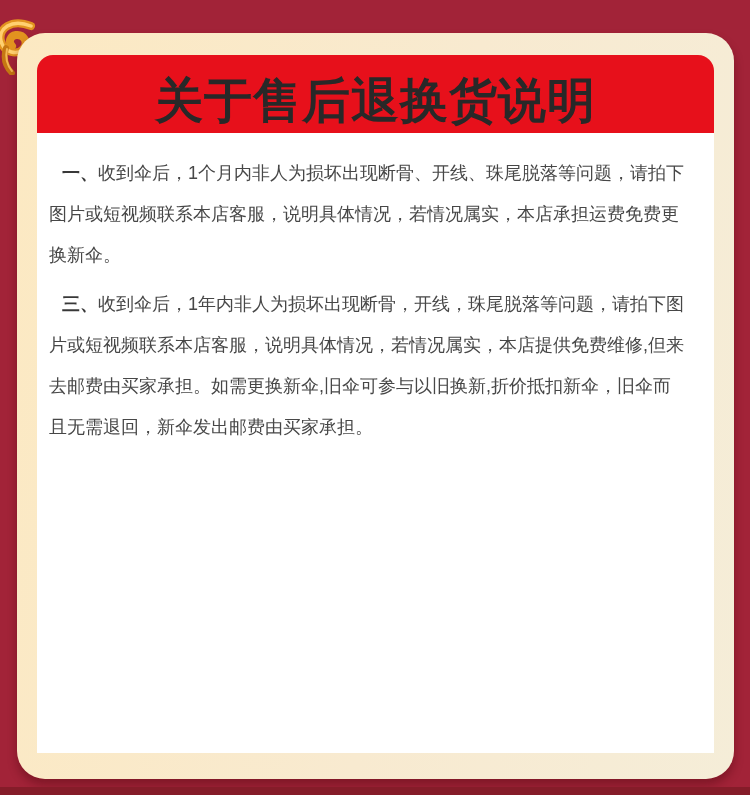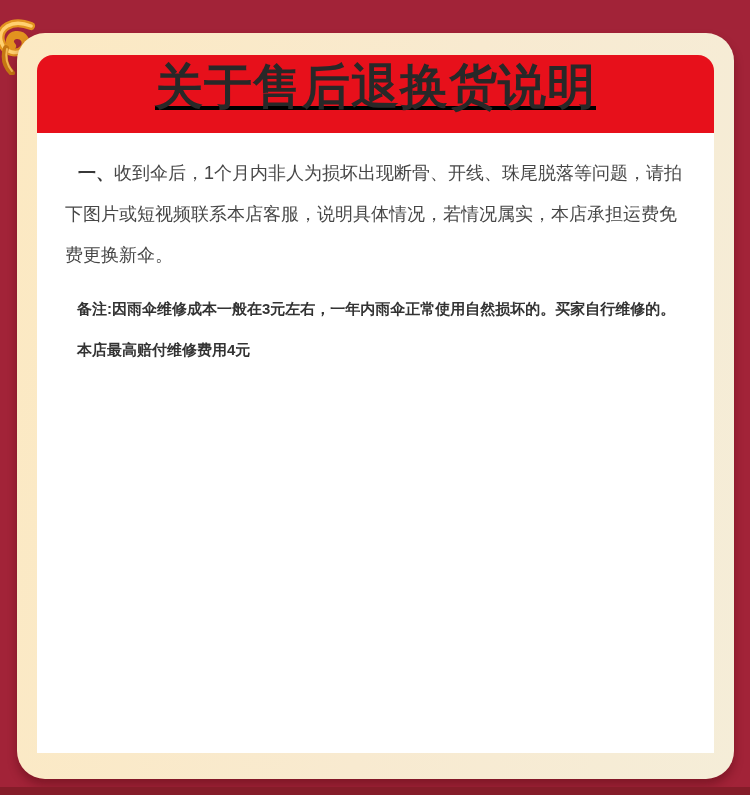--- a/index.html
+++ b/index.html
@@ -15,31 +15,31 @@
   .card{
     position:absolute;left:17px;top:33px;width:717px;height:746px;
     border-radius:28px;z-index:1;
     background:linear-gradient(100deg,#fce9c2 0%,#f8ead0 55%,#f5edd8 100%);
     box-shadow:0 6px 10px rgba(84,9,18,.45);
   }
   
   .banner{
     position:absolute;left:20px;top:22px;width:677px;height:78px;
     background:#e7101b;border-radius:16px 16px 0 0;
-    display:flex;align-items:flex-start;justify-content:center;text-decoration:underline;
+    display:flex;align-items:flex-end;justify-content:center;
   }
   .banner h1{
     margin:0;font-size:48px;font-weight:700;color:#282828;
     letter-spacing:1px;white-space:nowrap;
   }
   
   .content{
     position:absolute;left:20px;top:100px;width:677px;height:620px;
     background:#ffffff;box-sizing:border-box;
-    padding:20px 26px 0 28px;overflow:hidden;
+    padding:20px 26px 0 12px;overflow:hidden;
   }
   p.para{
     margin:0 0 8px 0;font-size:18px;line-height:41px;color:#474747;
     text-indent:13px;text-align:left;
   }
   p.para b{font-weight:700;color:#383838;}
   p.note{
     margin:12px 0 0 12px;font-size:15px;line-height:41px;
     font-weight:700;color:#333333;text-align:left;
   }
@@ -65,22 +65,22 @@
 
     <div class="banner">
       <h1>关于售后退换货说明</h1>
     </div>
 
     <div class="content">
 
       <p class="para"><b>一、</b><span>收到伞后，1个月内非人为损坏出现断骨、开线、珠尾脱落等问题，请拍下图片或短视频联系本店客服，说明具体情况，若情况属实，本店承担运费免费更换新伞。</span></p>
 
 
+      <p class="para"><b>三、</b><span>收到伞后，1年内非人为损坏出现断骨，开线，珠尾脱落等问题，请拍下图片或短视频联系本店客服，说明具体情况，若情况属实，本店提供免费维修,但来去邮费由买家承担。如需更换新伞,旧伞可参与以旧换新,折价抵扣新伞，旧伞而且无需退回，新伞发出邮费由买家承担。</span></p>
 
 
-      <p class="note">备注:因雨伞维修成本一般在3元左右，一年内雨伞正常使用自然损坏的。买家自行维修的。本店最高赔付维修费用4元</p>
 
     </div>
   </div>
 
   <div class="bottom-strip"></div>
 
 </div>
 
 </body></html>

